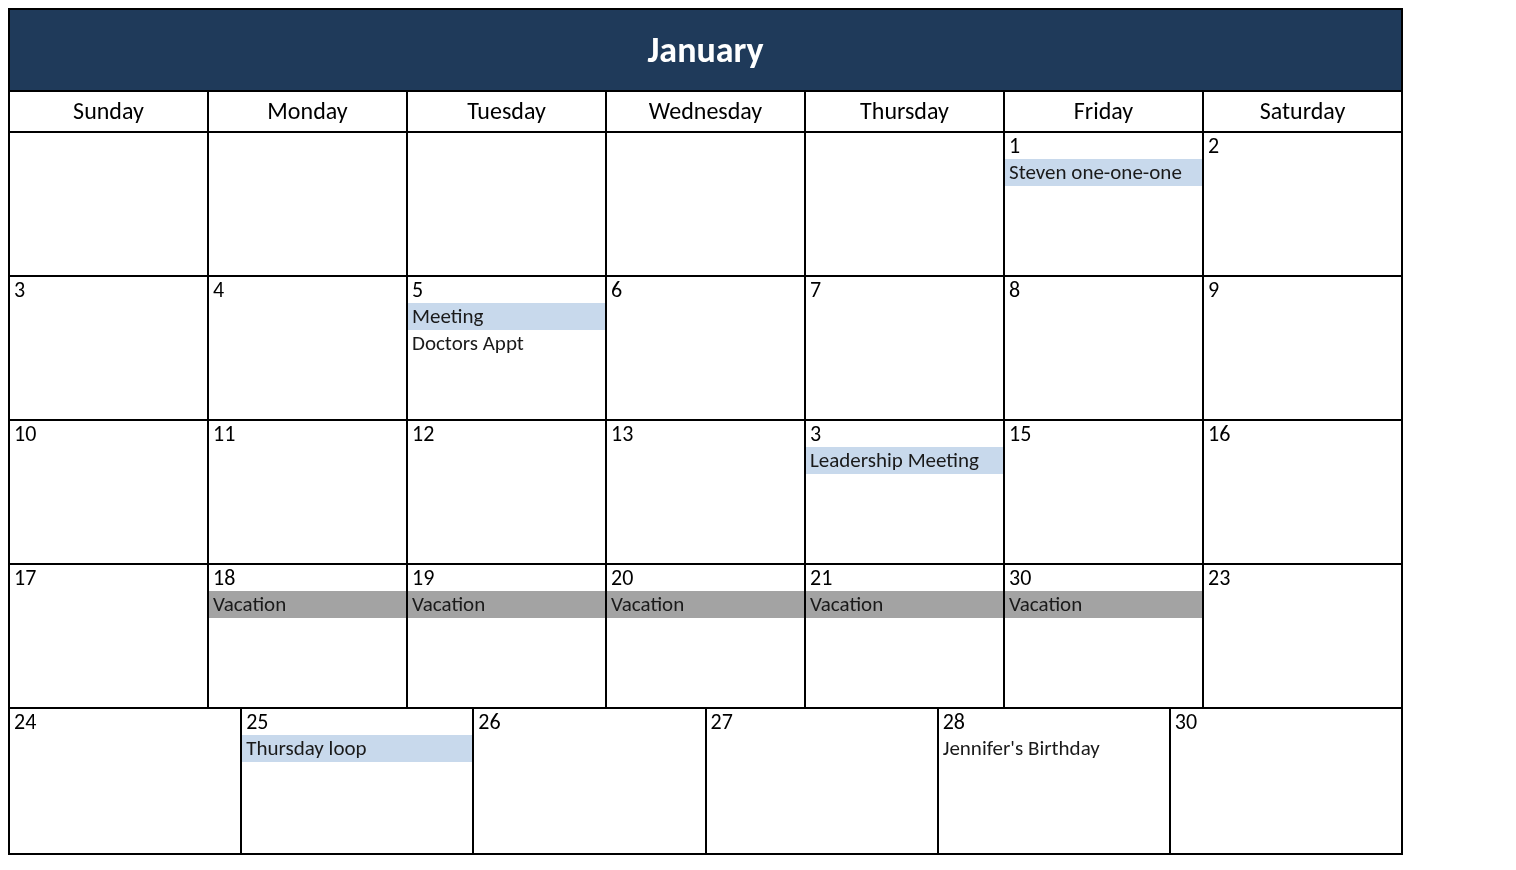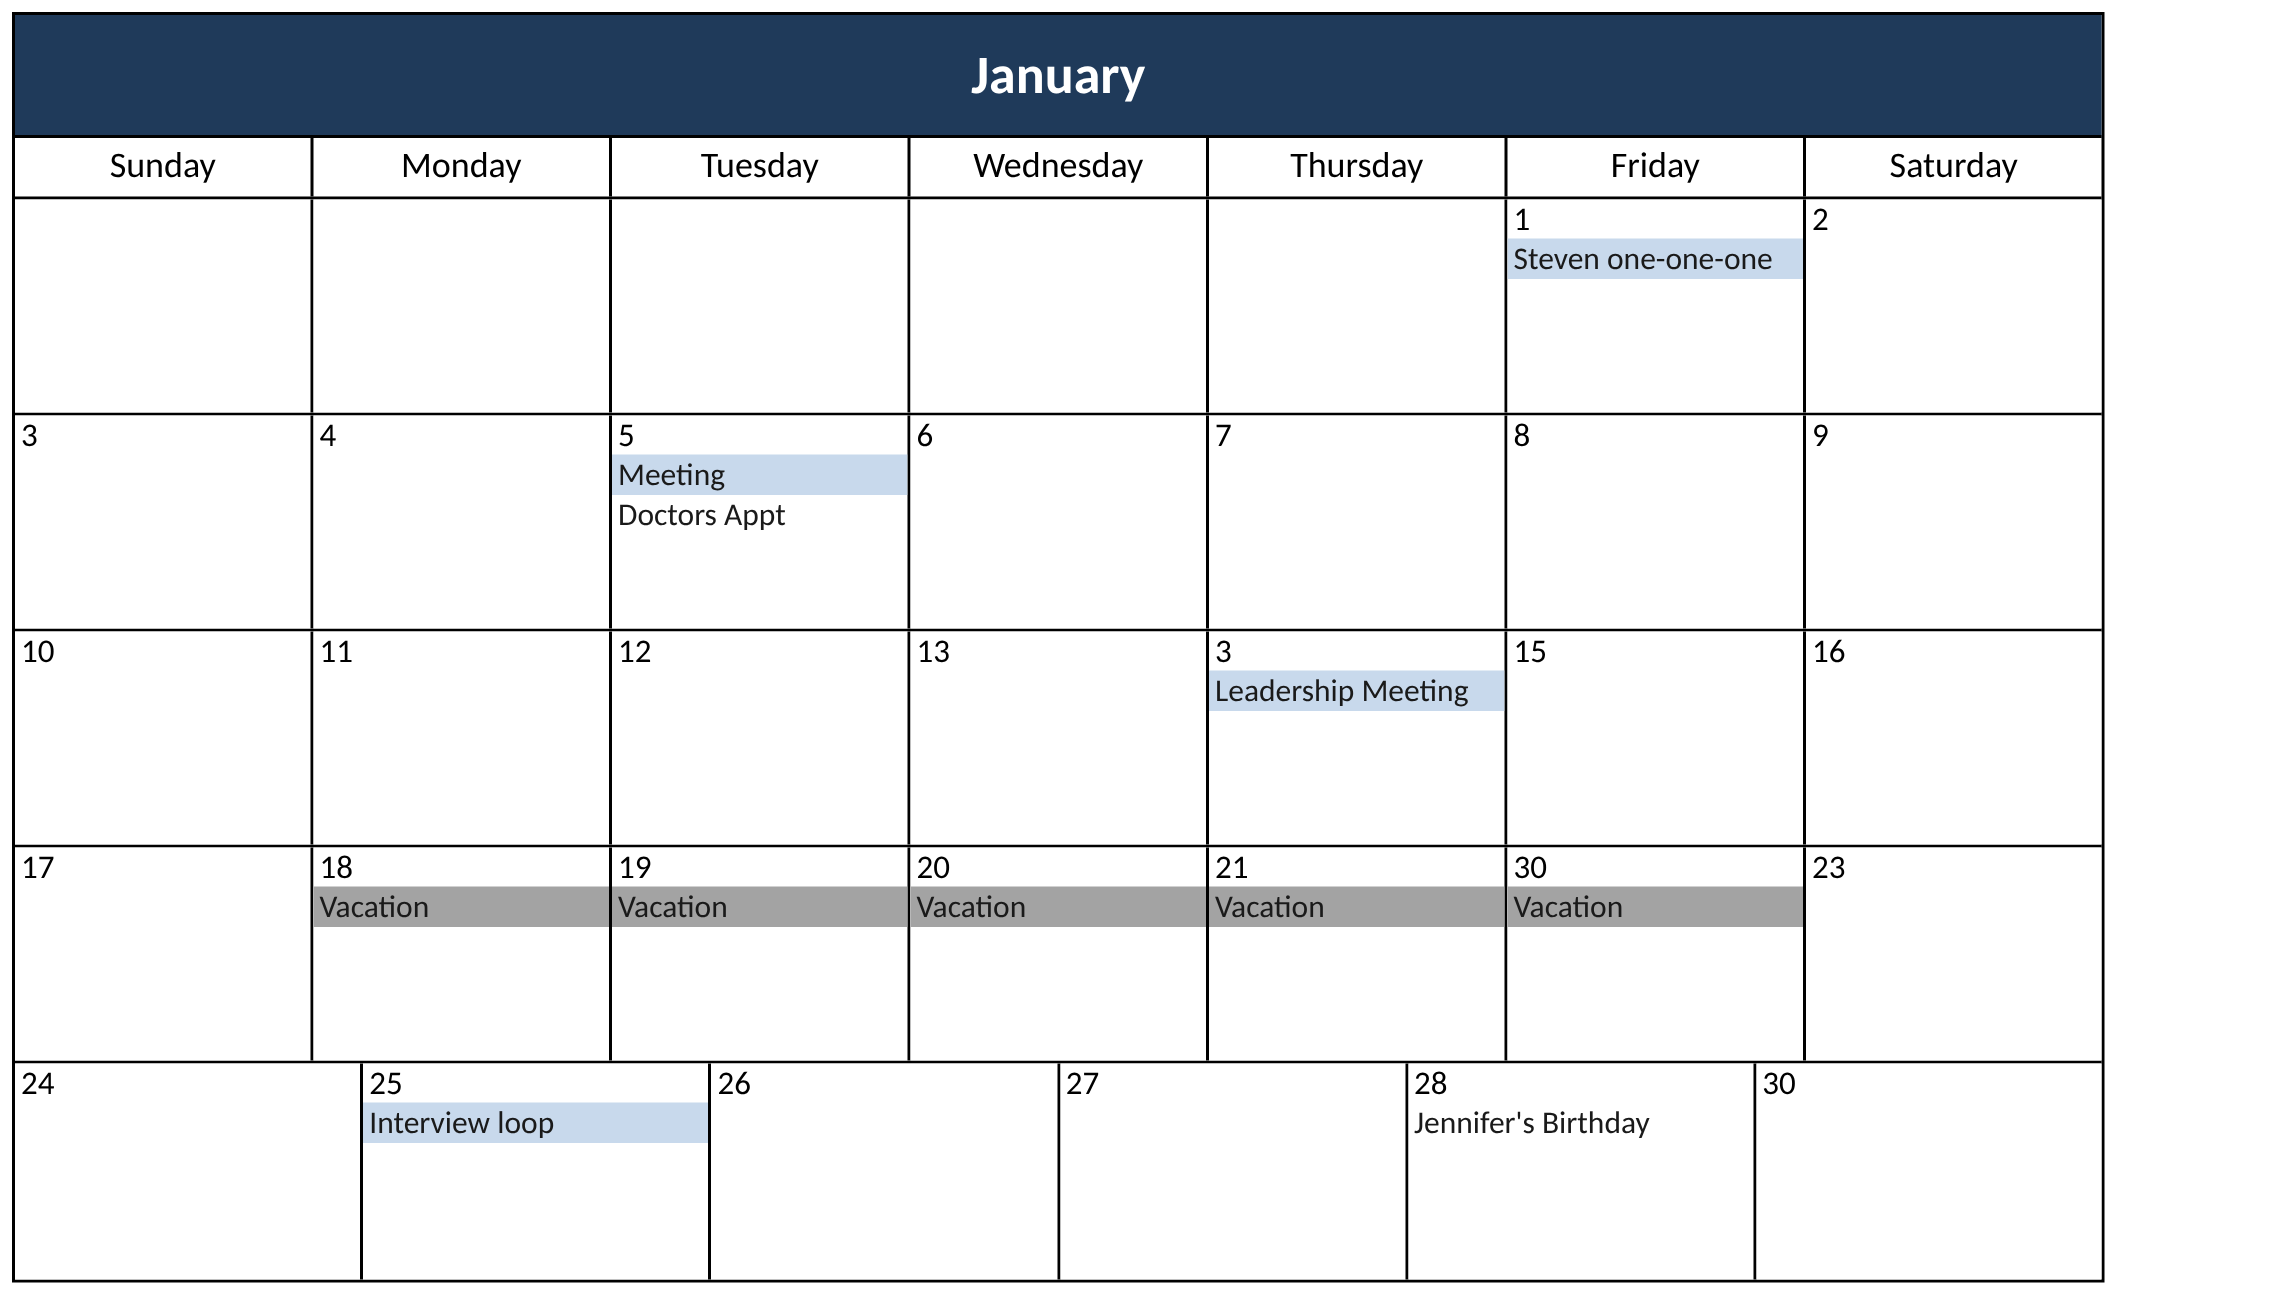--- a/index.html
+++ b/index.html
@@ -230,21 +230,21 @@
         </div>
       </div>
       <div class="week-row">
         <div class="day-cell">
           <div class="day-number">24</div>
           <div class="events"></div>
         </div>
         <div class="day-cell">
           <div class="day-number">25</div>
           <div class="events">
-            <div class="event blue">Interview loop</div>
+            <div class="event blue">Thursday loop</div>
           </div>
         </div>
         <div class="day-cell">
           <div class="day-number">26</div>
           <div class="events"></div>
         </div>
         <div class="day-cell">
           <div class="day-number">27</div>
           <div class="events"></div>
         </div>

